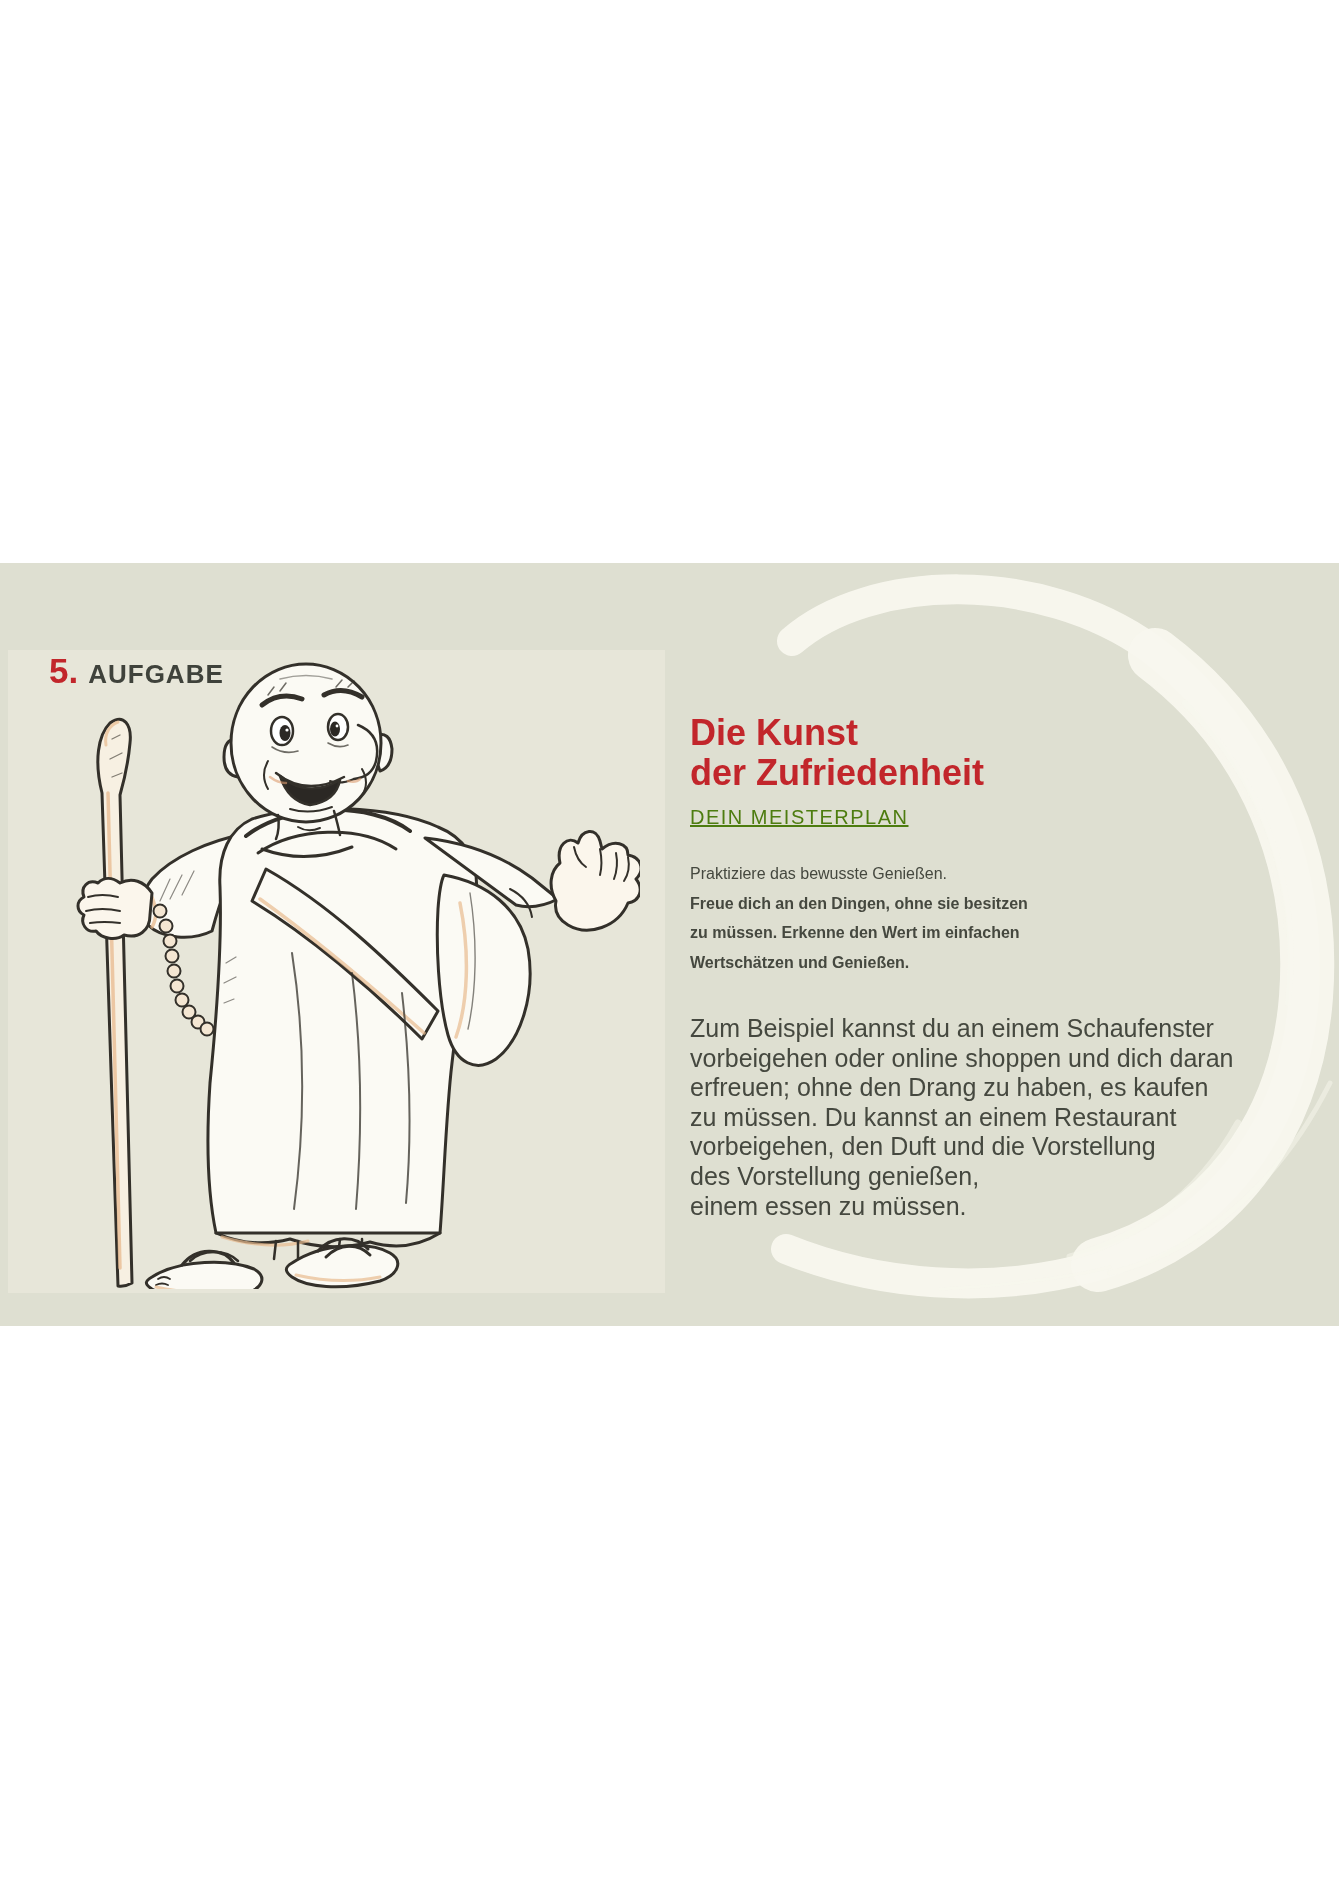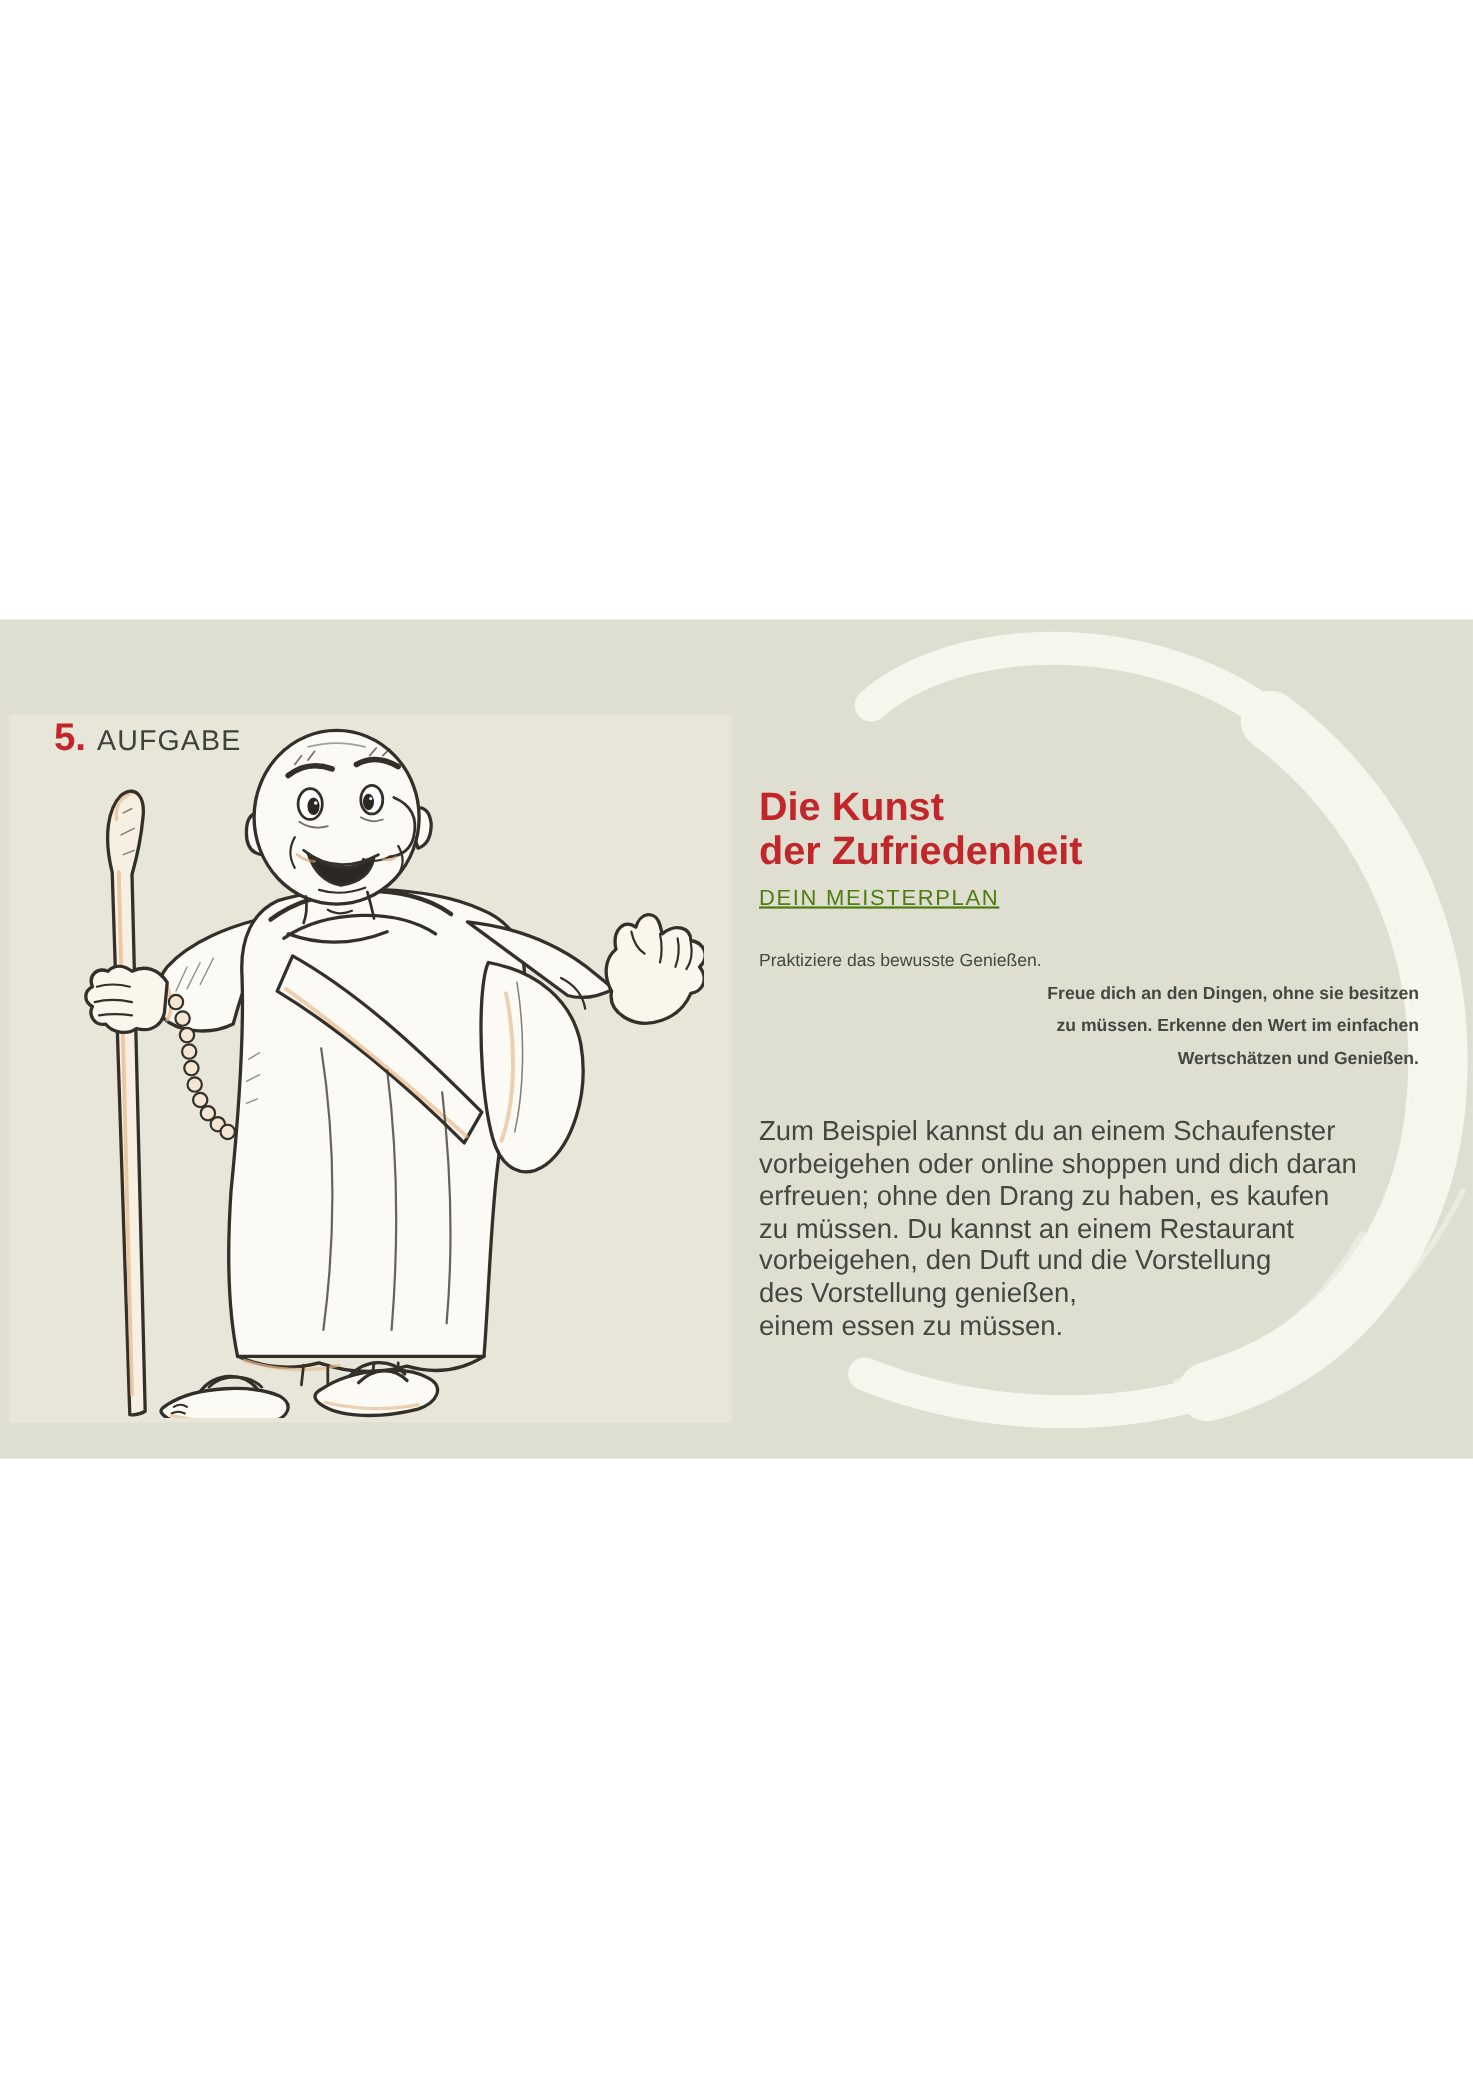--- a/index.html
+++ b/index.html
@@ -14,26 +14,26 @@
   .panel{
     position:absolute;left:8px;top:87px;width:657px;height:643px;
     background:var(--panel,#e7e6d9);
   }
   .enso{position:absolute;left:640px;top:0;width:699px;height:763px;}
   .monk{position:absolute;left:40px;top:80px;width:600px;height:646px;}
   .task{
     position:absolute;left:49px;top:88px;display:flex;align-items:baseline;gap:10px;
   }
   .task-number{font-size:35px;font-weight:bold;color:var(--accent,#c2262b);}
-  .task-label{font-size:26px;font-weight:normal;color:#3f423b;letter-spacing:1px;}
+  .task-label{font-size:26px;font-weight:bold;color:#3f423b;letter-spacing:1px;}
   .textcol{position:absolute;left:668px;top:150px;width:600px;margin-left:22px;}
   .title{font-size:36px;line-height:40px;font-weight:bold;color:var(--accent,#c2262b);}
   .subtitle{margin-top:13px;font-size:20px;letter-spacing:1.5px;color:#4d7c0f;text-decoration:underline;}
   .para1{margin-top:30px;font-size:16px;line-height:29.5px;color:var(--ink,#45483f);}
-  .para1 .bold{font-weight:bold;text-align:right;}
+  .para1 .bold{font-weight:bold;}
   .para2{margin-top:37px;font-size:25px;line-height:29.6px;color:var(--ink,#45483f);}
 </style>
 </head>
 <body>
 
 <div class="band">
 
   <div class="panel"></div>
 
   <svg class="enso" viewBox="0 0 699 763">

